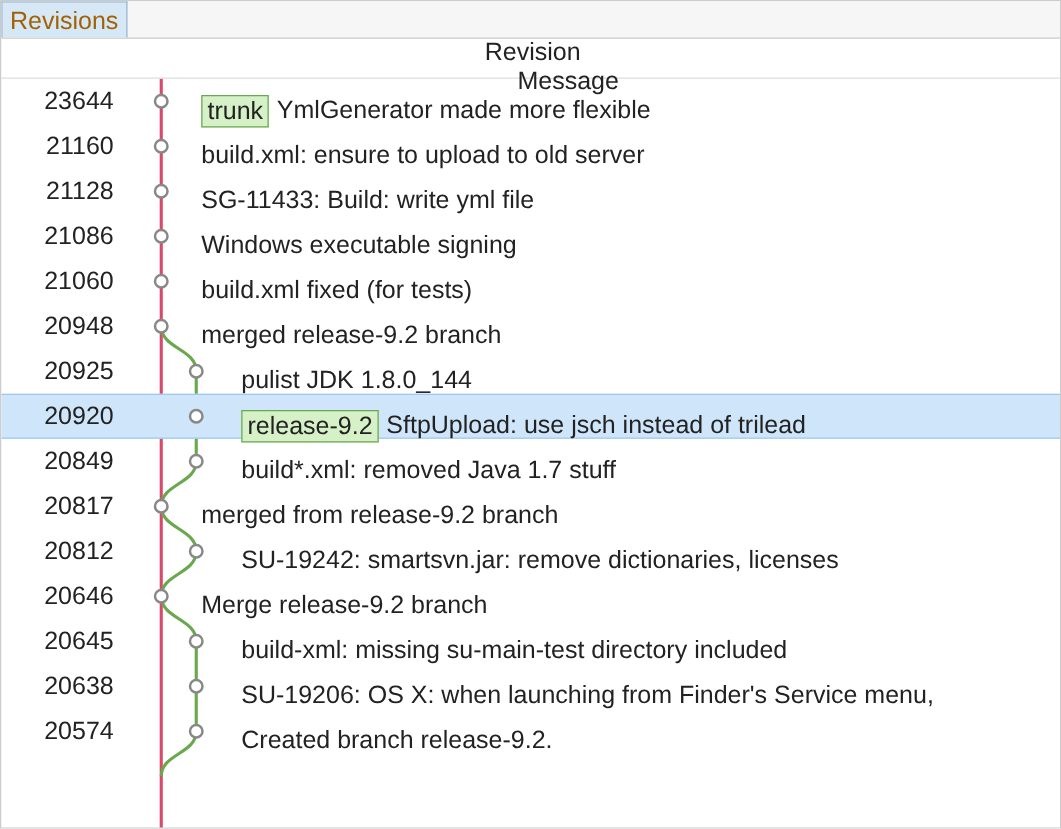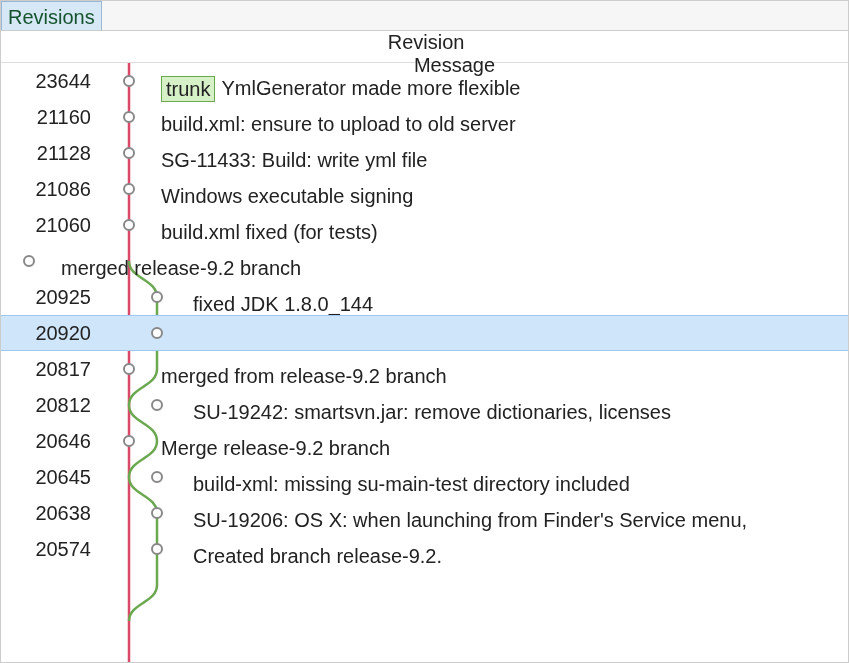--- a/index.html
+++ b/index.html
@@ -1,19 +1,19 @@
 <!DOCTYPE html>
 <html><head>
 <meta charset="utf-8">
 <style>
   * { box-sizing: border-box; }
   html, body { margin: 0; padding: 0; font-family: "Segoe UI", Tahoma, sans-serif; font-size: 20px; color: #222; background: #fff; }
   .window { width: 849px; height: 663px; border: 1px solid #ccc; overflow: hidden; position: relative; background: #fff; }
   .tabbar { height: 30px; background: #f6f6f6; border-bottom: 1px solid #ccc; display: flex; align-items: stretch; }
-  .tab { padding: 2px 6px 0 6px; background: #d6e7f5; border: 1px solid #9bb7d4; border-bottom: none; font-size: 20px; color: #14532d; display: flex; align-items: center; }
+  .tab { padding: 2px 6px 0 6px; background: #d6e7f5; border: 1px solid #9bb7d4; border-bottom: none; font-size: 20px; color: #a16207; display: flex; align-items: center; }
   .headers { height: 32px; border-bottom: 1px solid #ddd; display: flex; align-items: center; font-size: 20px; padding: 0; flex-direction: column; }
   .hdr-rev { width: 100px; text-align: right; padding-right: 10px; }
   .hdr-msg { padding-left: 60px; }
   .rows { position: relative; }
   .row { height: 36px; display: flex; align-items: center; position: relative; }
   .row.selected { background: #cfe6fa; border-top: 1px solid #9ec8ef; border-bottom: 1px solid #9ec8ef; }
   .rev { width: 100px; text-align: right; padding-right: 10px; font-size: 20px; }
   .graph { width: 60px; position: relative; height: 36px; flex-shrink: 0; }
   .msg { display: flex; align-items: center; gap: 6px; font-size: 20px; padding-left: 0; white-space: nowrap; margin-top: 15px; }
   .msg.indent { padding-left: 32px; }
@@ -92,40 +92,54 @@
       <div class="row">
         <div class="rev">21060</div>
         <div class="graph">
           <div class="node" style="left: 28px;"></div>
         </div>
         <div class="msg">
           <span>build.xml fixed (for tests)</span>
         </div>
       </div>
       <div class="row">
+        <div class="rev">20948</div>
         <div class="graph">
           <div class="node" style="left: 28px;"></div>
         </div>
         <div class="msg">
           <span>merged release-9.2 branch</span>
         </div>
       </div>
       <div class="row">
         <div class="rev">20925</div>
         <div class="graph">
           <div class="node" style="left: 56px;"></div>
         </div>
         <div class="msg indent">
-          <span>fixed JDK 1.8.0_144</span>
+          <span>pulist JDK 1.8.0_144</span>
         </div>
       </div>
       <div class="row selected">
         <div class="rev">20920</div>
         <div class="graph">
           <div class="node" style="left: 56px;"></div>
+        </div>
+        <div class="msg indent">
+          <span class="label">release-9.2</span>
+          <span>SftpUpload: use jsch instead of trilead</span>
+        </div>
+      </div>
+      <div class="row">
+        <div class="rev">20849</div>
+        <div class="graph">
+          <div class="node" style="left: 56px;"></div>
+        </div>
+        <div class="msg indent">
+          <span>build*.xml: removed Java 1.7 stuff</span>
         </div>
       </div>
       <div class="row">
         <div class="rev">20817</div>
         <div class="graph">
           <div class="node" style="left: 28px;"></div>
         </div>
         <div class="msg">
           <span>merged from release-9.2 branch</span>
         </div>

